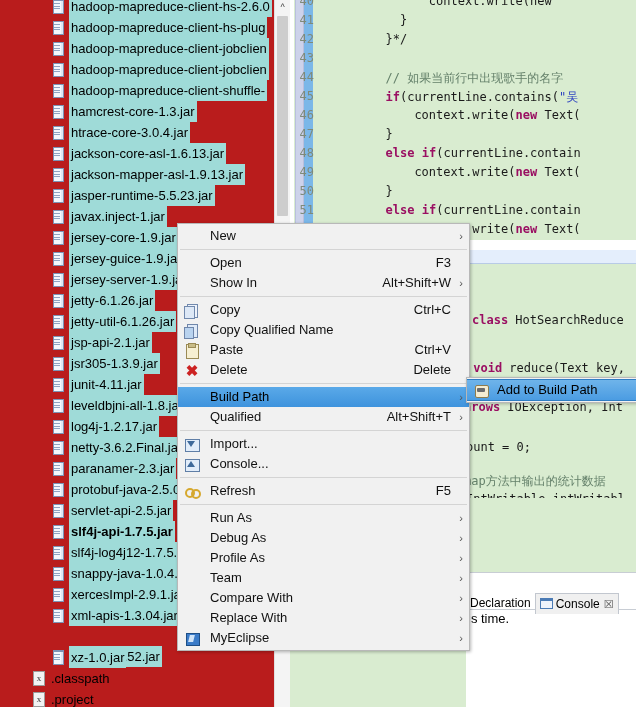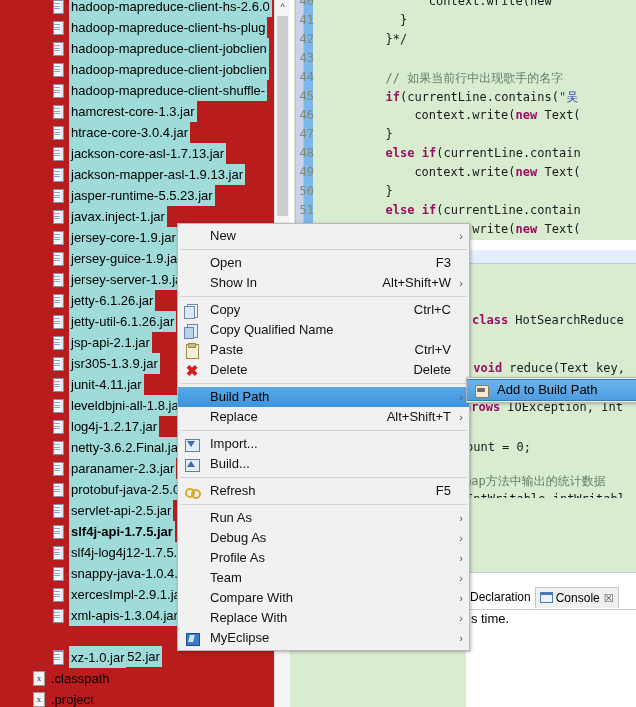--- a/index.html
+++ b/index.html
@@ -193,20 +193,21 @@
     white-space: nowrap;
     font-size: 12px;
   }
   .vtab {
     display: inline-block;
     height: 21px;
     line-height: 21px;
     padding: 0 4px;
     vertical-align: top;
     color: #000;
+    margin-top: 6px;
   }
   .vtab.active {
     background: #f0f0f0;
     border: 1px solid #c2c7cf;
     border-bottom: none;
     height: 20px;
     line-height: 20px;
   }
   .console-glyph {
     display: inline-block;
@@ -460,21 +461,21 @@
 
   <div id="explorer">
     <div id="tree-list">
         <div class="tree-row sel" style="position: absolute; left: 51px; top: -4px;"><span class="ico ico-jar"></span><span class="lbl">hadoop-mapreduce-client-hs-2.6.0</span></div>
         <div class="tree-row sel" style="position: absolute; left: 51px; top: 17px;"><span class="ico ico-jar"></span><span class="lbl">hadoop-mapreduce-client-hs-plug</span></div>
         <div class="tree-row sel" style="position: absolute; left: 51px; top: 38px;"><span class="ico ico-jar"></span><span class="lbl">hadoop-mapreduce-client-jobclien</span></div>
         <div class="tree-row sel" style="position: absolute; left: 51px; top: 59px;"><span class="ico ico-jar"></span><span class="lbl">hadoop-mapreduce-client-jobclien</span></div>
         <div class="tree-row sel" style="position: absolute; left: 51px; top: 80px;"><span class="ico ico-jar"></span><span class="lbl">hadoop-mapreduce-client-shuffle-</span></div>
         <div class="tree-row sel" style="position: absolute; left: 51px; top: 101px;"><span class="ico ico-jar"></span><span class="lbl">hamcrest-core-1.3.jar</span></div>
         <div class="tree-row sel" style="position: absolute; left: 51px; top: 122px;"><span class="ico ico-jar"></span><span class="lbl">htrace-core-3.0.4.jar</span></div>
-        <div class="tree-row sel" style="position: absolute; left: 51px; top: 143px;"><span class="ico ico-jar"></span><span class="lbl">jackson-core-asl-1.7.13.jar</span></div>
+        <div class="tree-row sel" style="position: absolute; left: 51px; top: 143px;"><span class="ico ico-jar"></span><span class="lbl">jackson-core-asl-1.6.13.jar</span></div>
         <div class="tree-row sel" style="position: absolute; left: 51px; top: 164px;"><span class="ico ico-jar"></span><span class="lbl">jackson-mapper-asl-1.9.13.jar</span></div>
         <div class="tree-row sel" style="position: absolute; left: 51px; top: 185px;"><span class="ico ico-jar"></span><span class="lbl">jasper-runtime-5.5.23.jar</span></div>
         <div class="tree-row sel" style="position: absolute; left: 51px; top: 206px;"><span class="ico ico-jar"></span><span class="lbl">javax.inject-1.jar</span></div>
         <div class="tree-row sel" style="position: absolute; left: 51px; top: 227px;"><span class="ico ico-jar"></span><span class="lbl">jersey-core-1.9.jar</span></div>
         <div class="tree-row sel" style="position: absolute; left: 51px; top: 248px;"><span class="ico ico-jar"></span><span class="lbl">jersey-guice-1.9.ja</span></div>
         <div class="tree-row sel" style="position: absolute; left: 51px; top: 269px;"><span class="ico ico-jar"></span><span class="lbl">jersey-server-1.9.ja</span></div>
         <div class="tree-row sel" style="position: absolute; left: 51px; top: 290px;"><span class="ico ico-jar"></span><span class="lbl">jetty-6.1.26.jar</span></div>
         <div class="tree-row sel" style="position: absolute; left: 51px; top: 311px;"><span class="ico ico-jar"></span><span class="lbl">jetty-util-6.1.26.jar</span></div>
         <div class="tree-row sel" style="position: absolute; left: 51px; top: 332px;"><span class="ico ico-jar"></span><span class="lbl">jsp-api-2.1.jar</span></div>
         <div class="tree-row sel" style="position: absolute; left: 51px; top: 353px;"><span class="ico ico-jar"></span><span class="lbl">jsr305-1.3.9.jar</span></div>
@@ -512,24 +513,24 @@
       <div class="msep"></div>
       <div class="mi"><span class="mlabel">Open</span><span class="macc">F3</span></div>
       <div class="mi"><span class="mlabel">Show In</span><span class="macc">Alt+Shift+W</span><span class="marrow">›</span></div>
       <div class="msep"></div>
       <div class="mi"><span class="micon g-copy"></span><span class="mlabel">Copy</span><span class="macc">Ctrl+C</span></div>
       <div class="mi"><span class="micon g-copyq"></span><span class="mlabel">Copy Qualified Name</span></div>
       <div class="mi"><span class="micon g-paste"></span><span class="mlabel">Paste</span><span class="macc">Ctrl+V</span></div>
       <div class="mi"><span class="micon g-del">✖</span><span class="mlabel">Delete</span><span class="macc">Delete</span></div>
       <div class="msep"></div>
       <div class="mi hl"><span class="mlabel">Build Path</span><span class="marrow">›</span></div>
-      <div class="mi"><span class="mlabel">Replace</span><span class="macc">Alt+Shift+T</span><span class="marrow">›</span></div>
+      <div class="mi"><span class="mlabel">Qualified</span><span class="macc">Alt+Shift+T</span><span class="marrow">›</span></div>
       <div class="msep"></div>
       <div class="mi"><span class="micon g-import"></span><span class="mlabel">Import...</span></div>
-      <div class="mi"><span class="micon g-export"></span><span class="mlabel">Build...</span></div>
+      <div class="mi"><span class="micon g-export"></span><span class="mlabel">Console...</span></div>
       <div class="msep"></div>
       <div class="mi"><span class="micon g-refresh"></span><span class="mlabel">Refresh</span><span class="macc">F5</span></div>
       <div class="msep"></div>
       <div class="mi"><span class="mlabel">Run As</span><span class="marrow">›</span></div>
       <div class="mi"><span class="mlabel">Debug As</span><span class="marrow">›</span></div>
       <div class="mi"><span class="mlabel">Profile As</span><span class="marrow">›</span></div>
       <div class="mi"><span class="mlabel">Team</span><span class="marrow">›</span></div>
       <div class="mi"><span class="mlabel">Compare With</span><span class="marrow">›</span></div>
       <div class="mi"><span class="mlabel">Replace With</span><span class="marrow">›</span></div>
       <div class="mi"><span class="micon g-myeclipse"></span><span class="mlabel">MyEclipse</span><span class="marrow">›</span></div>

